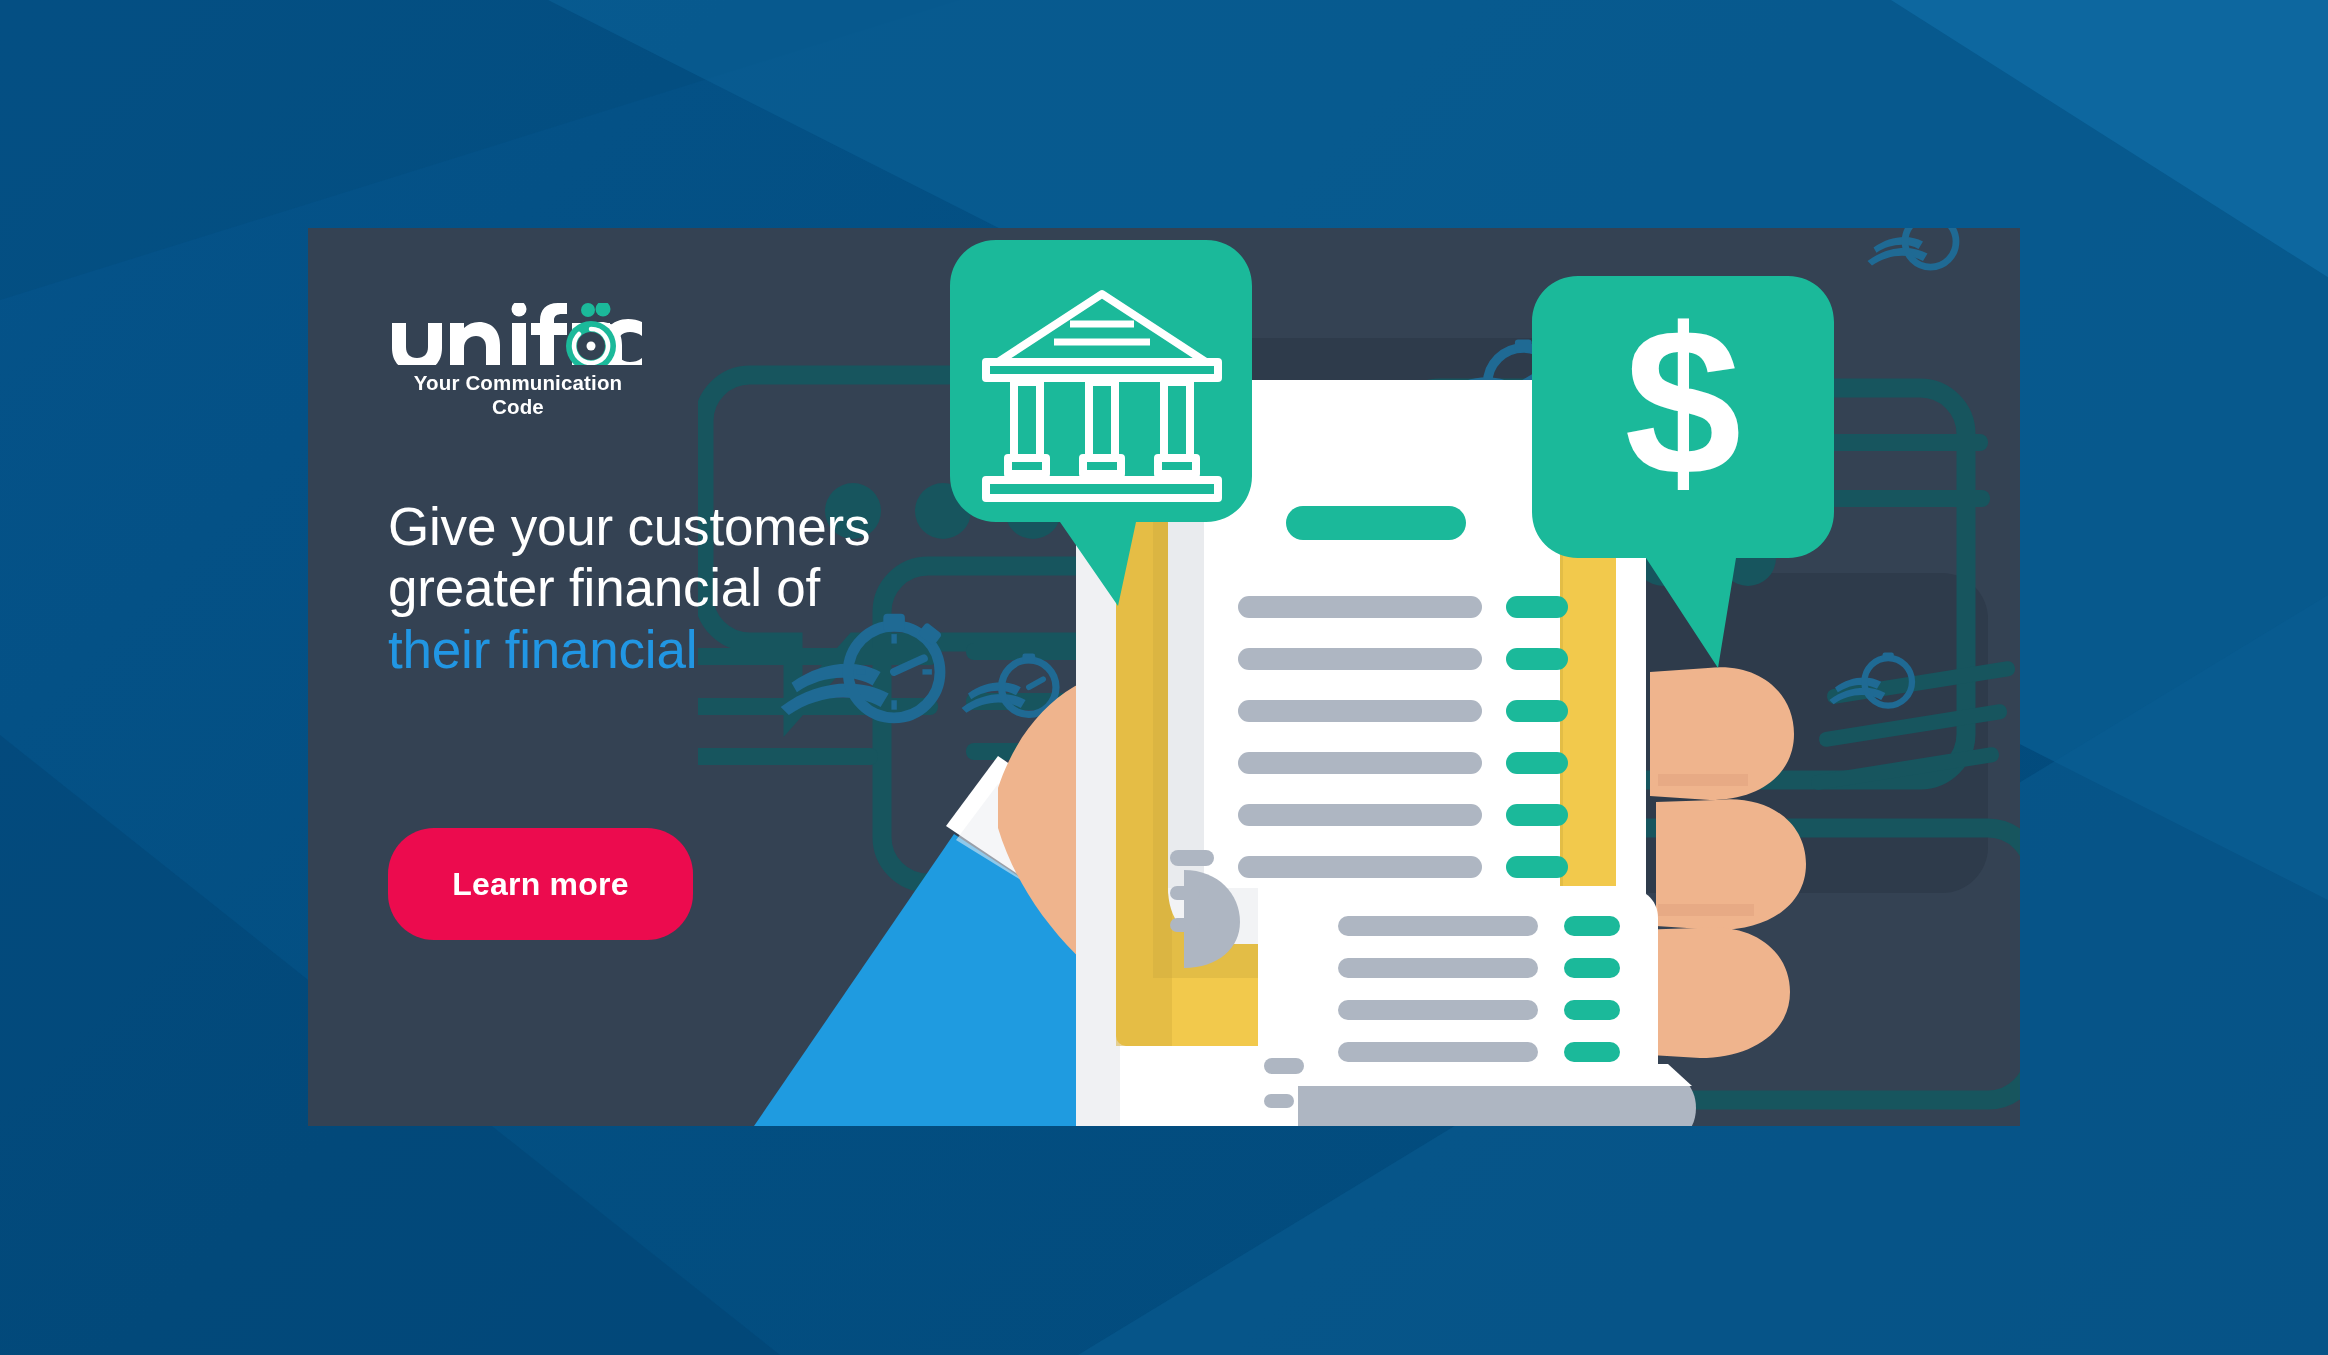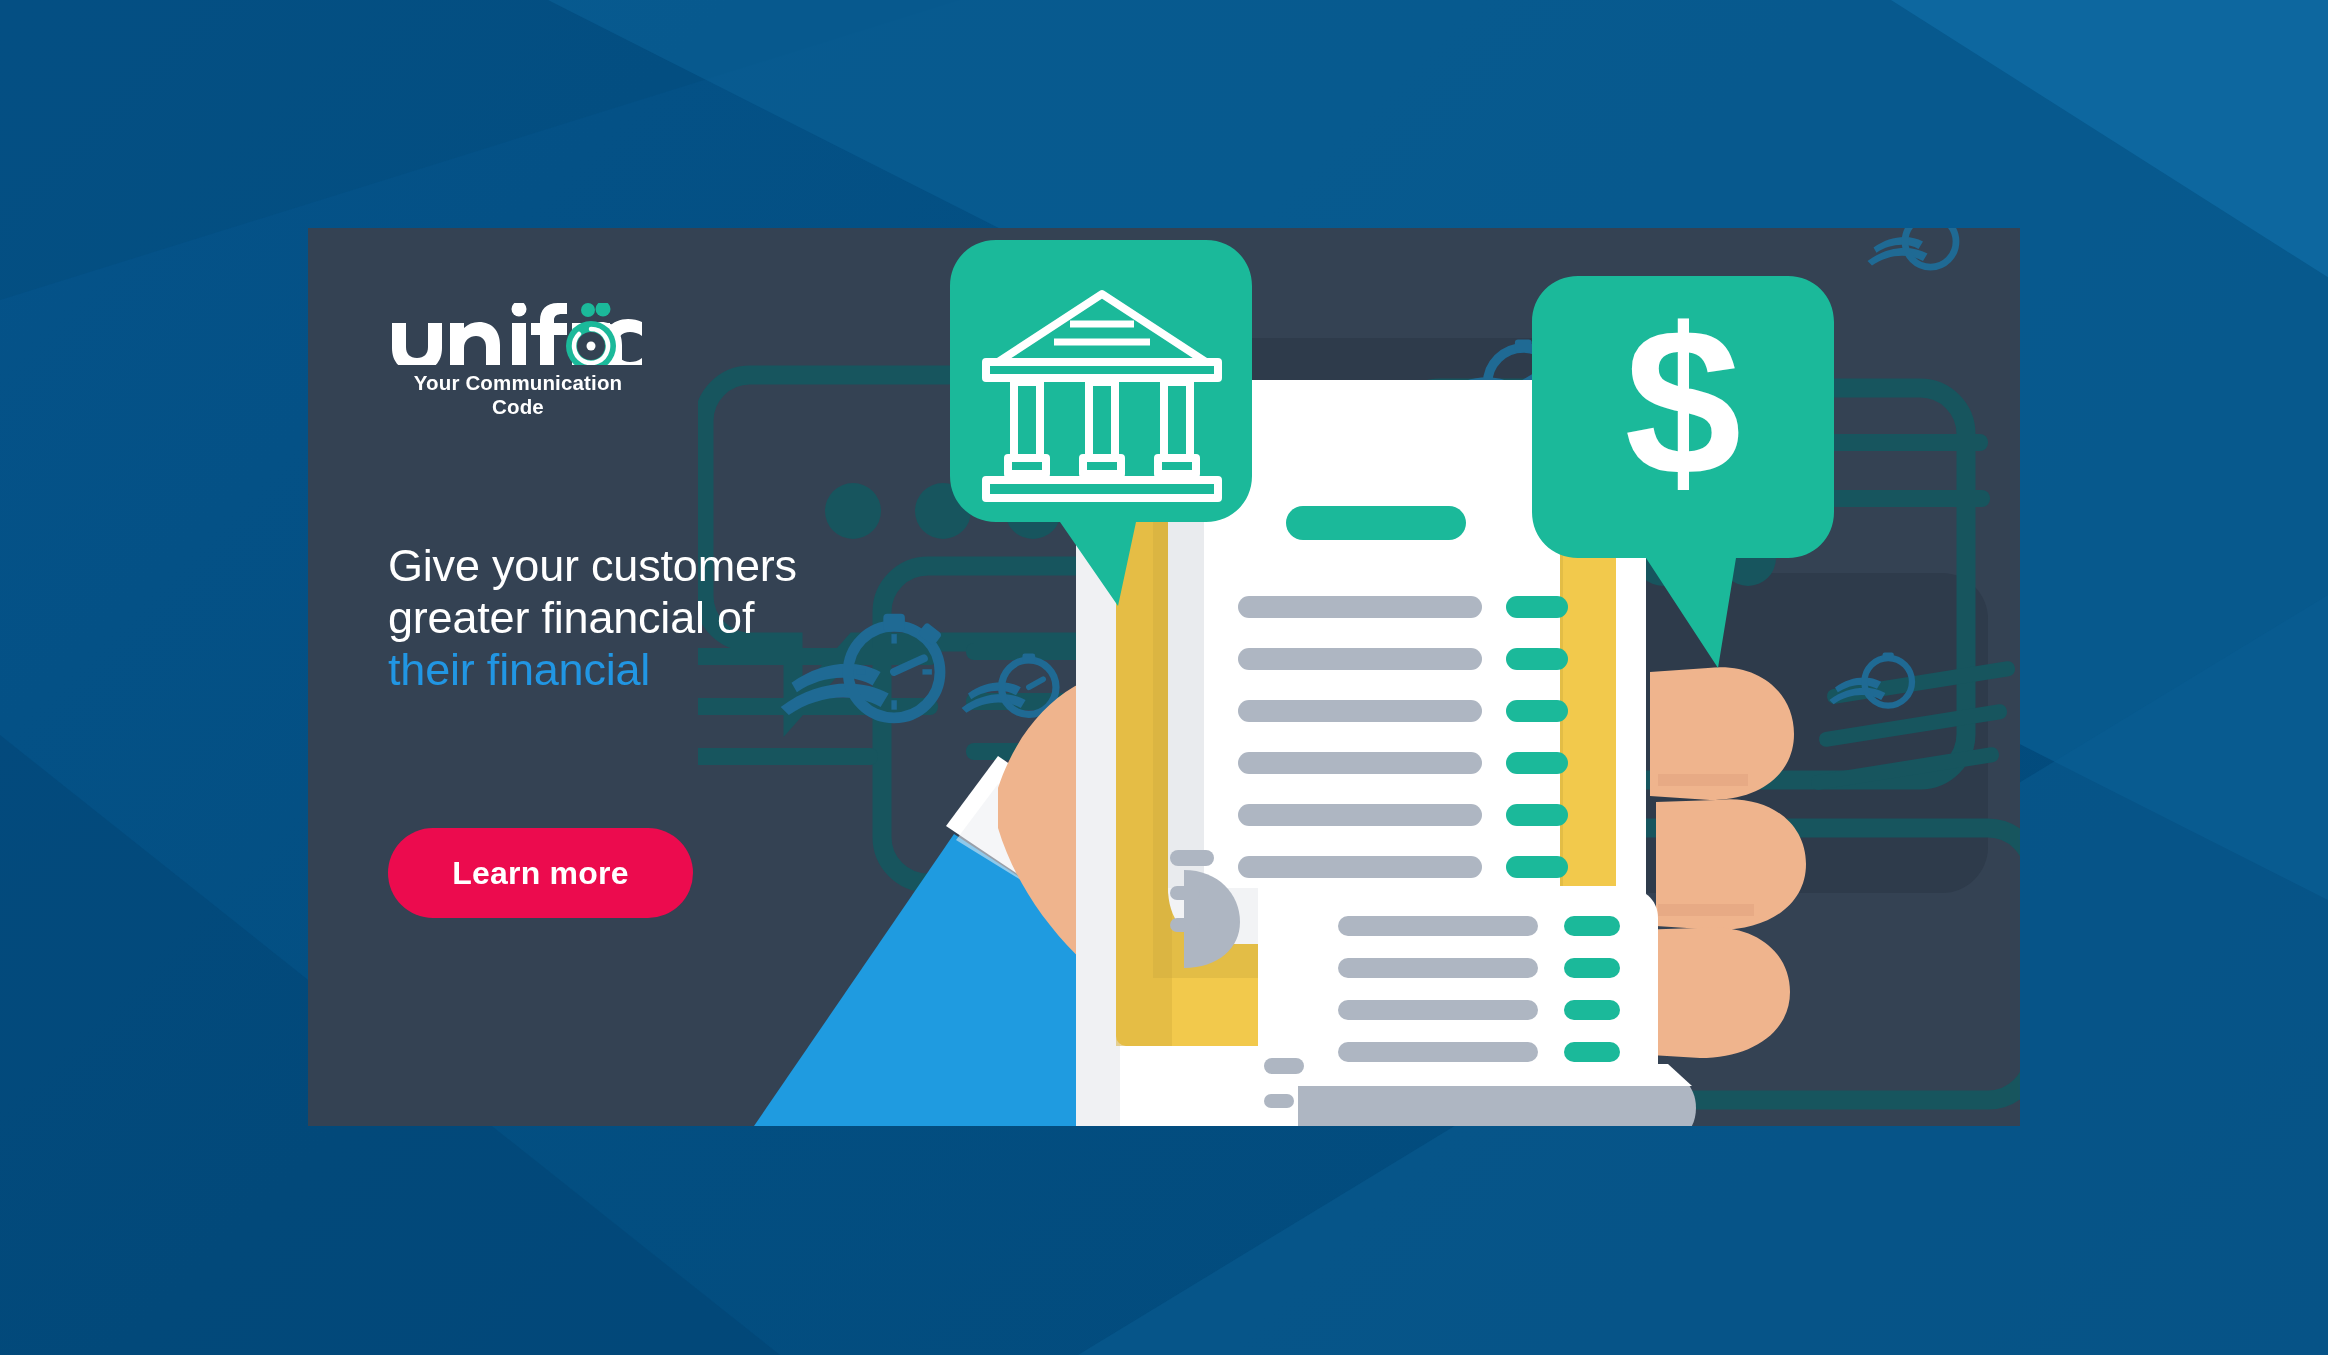--- a/index.html
+++ b/index.html
@@ -77,36 +77,35 @@
     width:260px;
     color:#FFFFFF;
     font-size:20.5px;
     font-weight:bold;
     letter-spacing:.15px;
   }
 
   .headline{
     position:absolute; left:10px; top:268px;
     width:680px;
-    font-size:45px;
+    font-size:53px;
     line-height:1.16;
     font-weight:400;
     color:#FFFFFF;
     letter-spacing:-.2px;
-    margin-top:44px;
   }
   .headline .accent{
     color:#2196E3;
     font-weight:normal;
   }
 
   .cta{
     position:absolute; left:10px; top:600px;
     display:inline-flex; align-items:center; justify-content:center;
-    width:305px; height:90px;
+    width:305px; height:112px;
     border-radius:46px;
     background:#EC0B4E;
     color:#FFFFFF;
     font-size:32px;
     font-weight:bold;
     letter-spacing:.2px;
     border:none;
     cursor:pointer;
     font-family:"Liberation Sans", sans-serif;
   }

